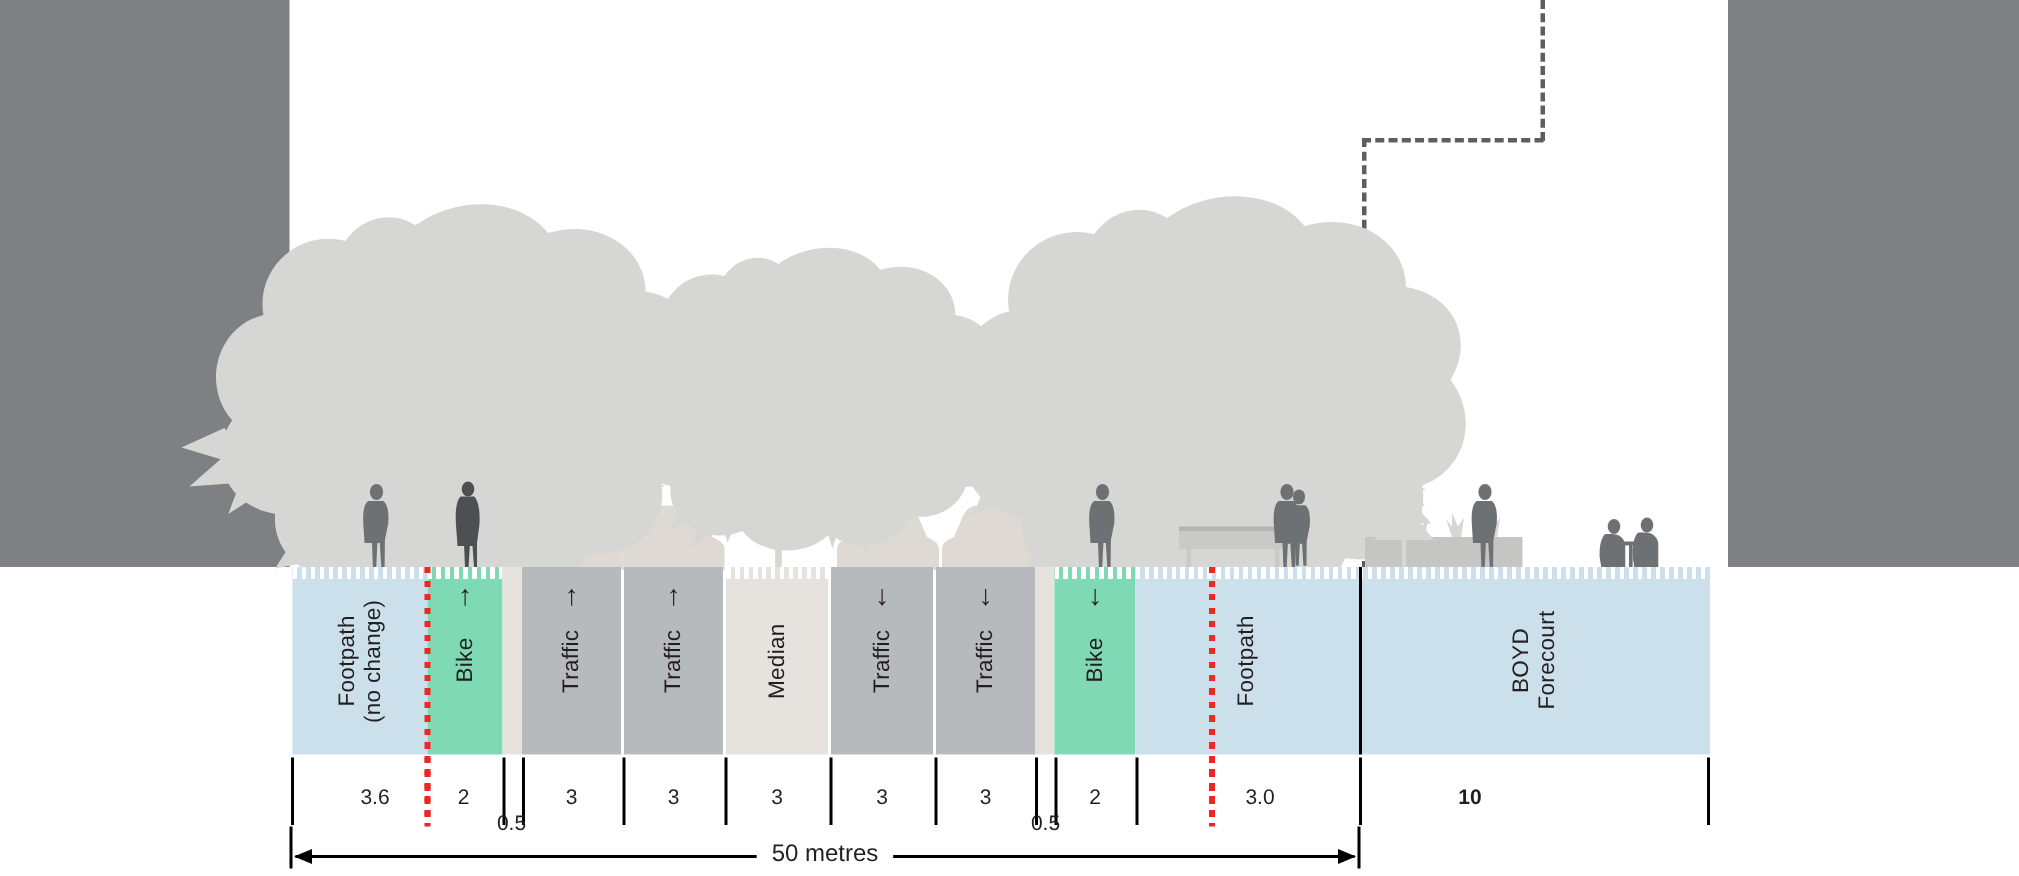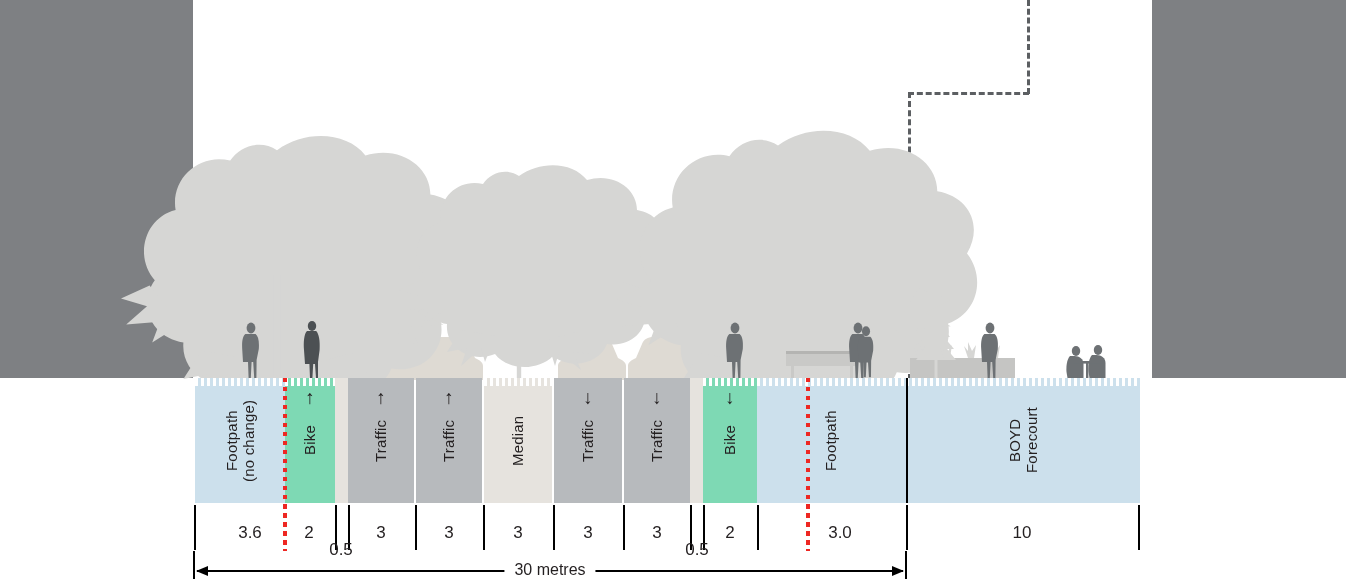--- a/index.html
+++ b/index.html
@@ -34,21 +34,21 @@
   }
   .band.footpath{background:#cce0ec;}
   .band.bike{background:#7ed9b4;}
   .band.traffic{background:#b7babd;}
   .band.median{background:#e6e3de;}
   .band.buffer{background:#e6e3de;}
   .band.forecourt{background:#cce0ec;}
 
   
   .tick{position:absolute;width:2px;background:#000;}
-  .dim{position:absolute;font-size:17px;color:#231f20;text-align:center;
+  .dim{position:absolute;font-size:14px;color:#231f20;text-align:center;
        transform:translateX(-50%);white-space:nowrap;}
   .dotred{position:absolute;width:4px;
       background:repeating-linear-gradient(180deg,#ee2722 0 4px,transparent 4px 9px);}
 
   
   .dimline{position:absolute;height:2px;background:#000;}
   .dimline:before,.dimline:after{
       content:"";position:absolute;top:-4px;width:0;height:0;
       border-top:5px solid transparent;border-bottom:5px solid transparent;}
   .dimline:before{left:-1px;border-right:12px solid #000;}
@@ -283,23 +283,23 @@
   <div class="dim" style="left:309px;top:523px;">2</div>
   <div class="dim" style="left:341px;top:540px;">0.5</div>
   <div class="dim" style="left:381px;top:523px;">3</div>
   <div class="dim" style="left:449px;top:523px;">3</div>
   <div class="dim" style="left:518px;top:523px;">3</div>
   <div class="dim" style="left:588px;top:523px;">3</div>
   <div class="dim" style="left:657px;top:523px;">3</div>
   <div class="dim" style="left:697px;top:540px;">0.5</div>
   <div class="dim" style="left:730px;top:523px;">2</div>
   <div class="dim" style="left:840px;top:523px;">3.0</div>
-  <div class="dim" style="left:1022px;top:523px;">10</div>
+  <div class="dim" style="left:980px;top:523px;font-weight:bold;">10</div>
 
   <div class="dotred" style="left:283px;top:505px;height:45px;"></div>
   <div class="dotred" style="left:806px;top:505px;height:45px;"></div>
 
   <div class="endbar" style="left:193px;top:551px;height:28px;"></div>
   <div class="endbar" style="left:905px;top:551px;height:28px;"></div>
   <div class="dimline" style="left:197px;top:570px;width:706px;"></div>
-  <div class="dimlabel" style="left:550px;top:561px;">30 metres</div>
+  <div class="dimlabel" style="left:550px;top:561px;">50 metres</div>
 
 </div>
 
 </body></html>

